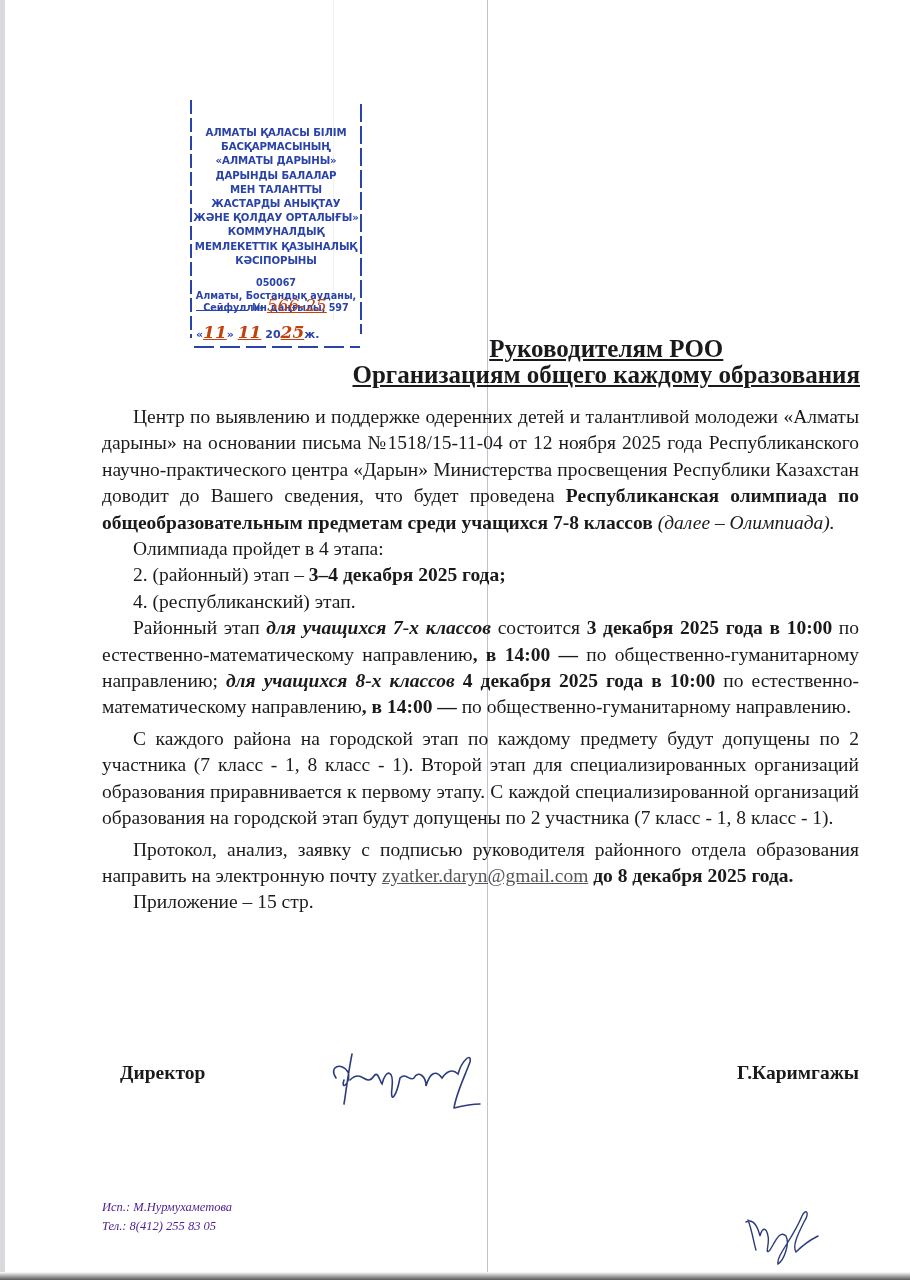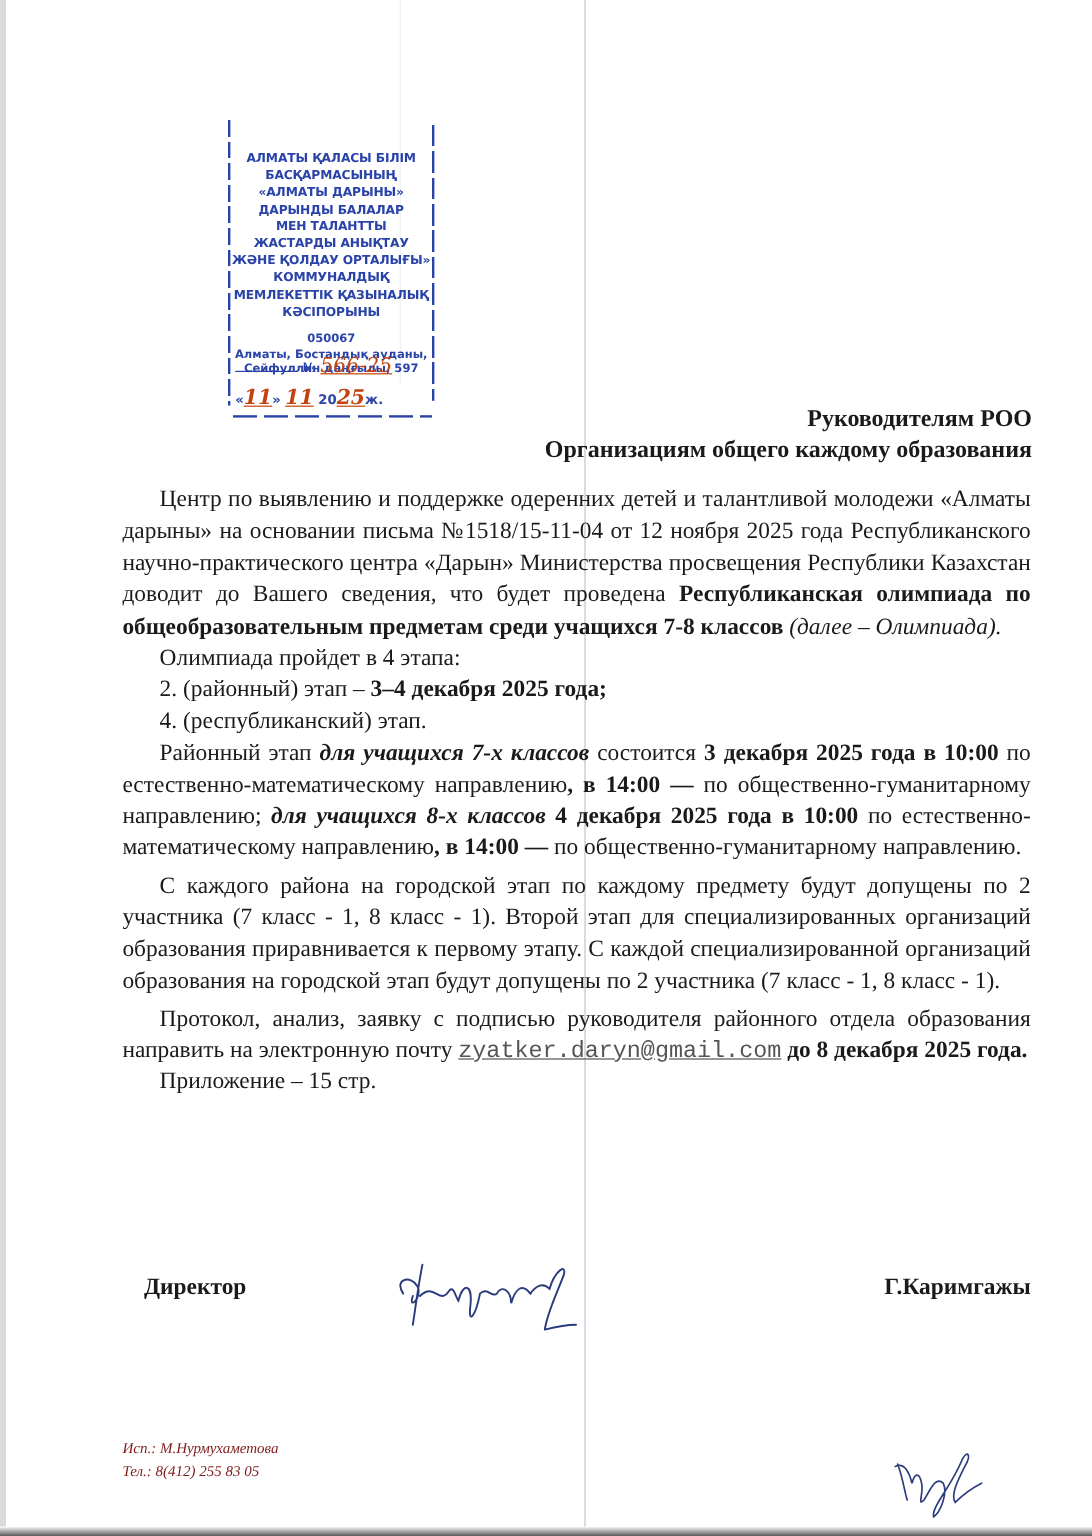--- a/index.html
+++ b/index.html
@@ -28,42 +28,42 @@
     background: repeating-linear-gradient(to right, #2a43a8 0 20px, transparent 20px 26px); }
   .stamp .org { font-size: 10.2px; font-weight: bold; line-height: 14.2px; padding-top: 4px; letter-spacing: -0.1px; margin-top: 32px; }
   .stamp .addr { font-size: 9.6px; line-height: 12.6px; margin-top: 9px; font-weight: bold; }
   .stamp .reg { position: absolute; left: 6px; top: 205px; width: 166px; font-size: 11px; text-align: left; }
   .stamp .reg .line { display: inline-block; width: 52px; border-bottom: 1px solid #2a43a8; margin-right: 4px; }
   .stamp .hand { font-family: "DejaVu Serif", serif; font-style: italic; font-size: 17px; color: #c2410c;
     text-decoration: underline; text-decoration-thickness: 1px; }
   .stamp .date { position: absolute; left: 6px; top: 232px; width: 170px; font-size: 11px; text-align: left; font-weight: bold; }
 
   
-  .addressee { position: absolute; right: 50px; top: 336px; text-align: right;
-    font-weight: bold; font-size: 20px; line-height: 26px; }
+  .addressee { position: absolute; right: 50px; top: 336px; text-align: center;
+    font-weight: bold; font-size: 25px; line-height: 26px; text-decoration: underline; }
 
   
   .body-text { position: absolute; left: 102px; top: 404px; width: 757px; font-size: 19.5px; line-height: 26.4px; }
   .body-text p { margin: 0; text-align: justify; }
   .indent { text-indent: 31px; }
   .list-item { padding-left: 31px; }
   .b { font-weight: bold; }
   .i { font-style: italic; margin-top: 27px; }
   .bi { font-weight: bold; font-style: italic; }
-  .email { color: #555; text-decoration: underline; font-family: Liberation Mono, monospace; }
+  .email { color: #555; text-decoration: underline; }
   .gap { height: 5px; }
 
   
   .sig-row { position: absolute; left: 102px; top: 1062px; width: 757px; height: 60px; }
   .sig-title { position: absolute; left: 0; top: 0; font-weight: bold; font-size: 19.5px; margin-left: 18px; }
   .sig-name { position: absolute; right: 0; top: 0; font-weight: bold; font-size: 19.5px; text-align: right; }
   .sig-hand { position: absolute; left: 220px; top: -14px; width: 170px; height: 62px; }
 
   
-  .executor { position: absolute; left: 102px; top: 1198px; font-size: 12.5px; font-style: italic; line-height: 19px; color: #7f1d1d; }
+  .executor { position: absolute; left: 102px; top: 1198px; font-size: 12.5px; font-style: italic; line-height: 19px; color: #4c1d95; }
   .initials { position: absolute; left: 740px; top: 1200px; width: 90px; height: 70px; }
 </style>
 </head>
 <body>
 
 <div class="left-edge"></div>
 <div class="fold-line-faint"></div>
 <div class="fold-line"></div>
 
 <div class="stamp">

